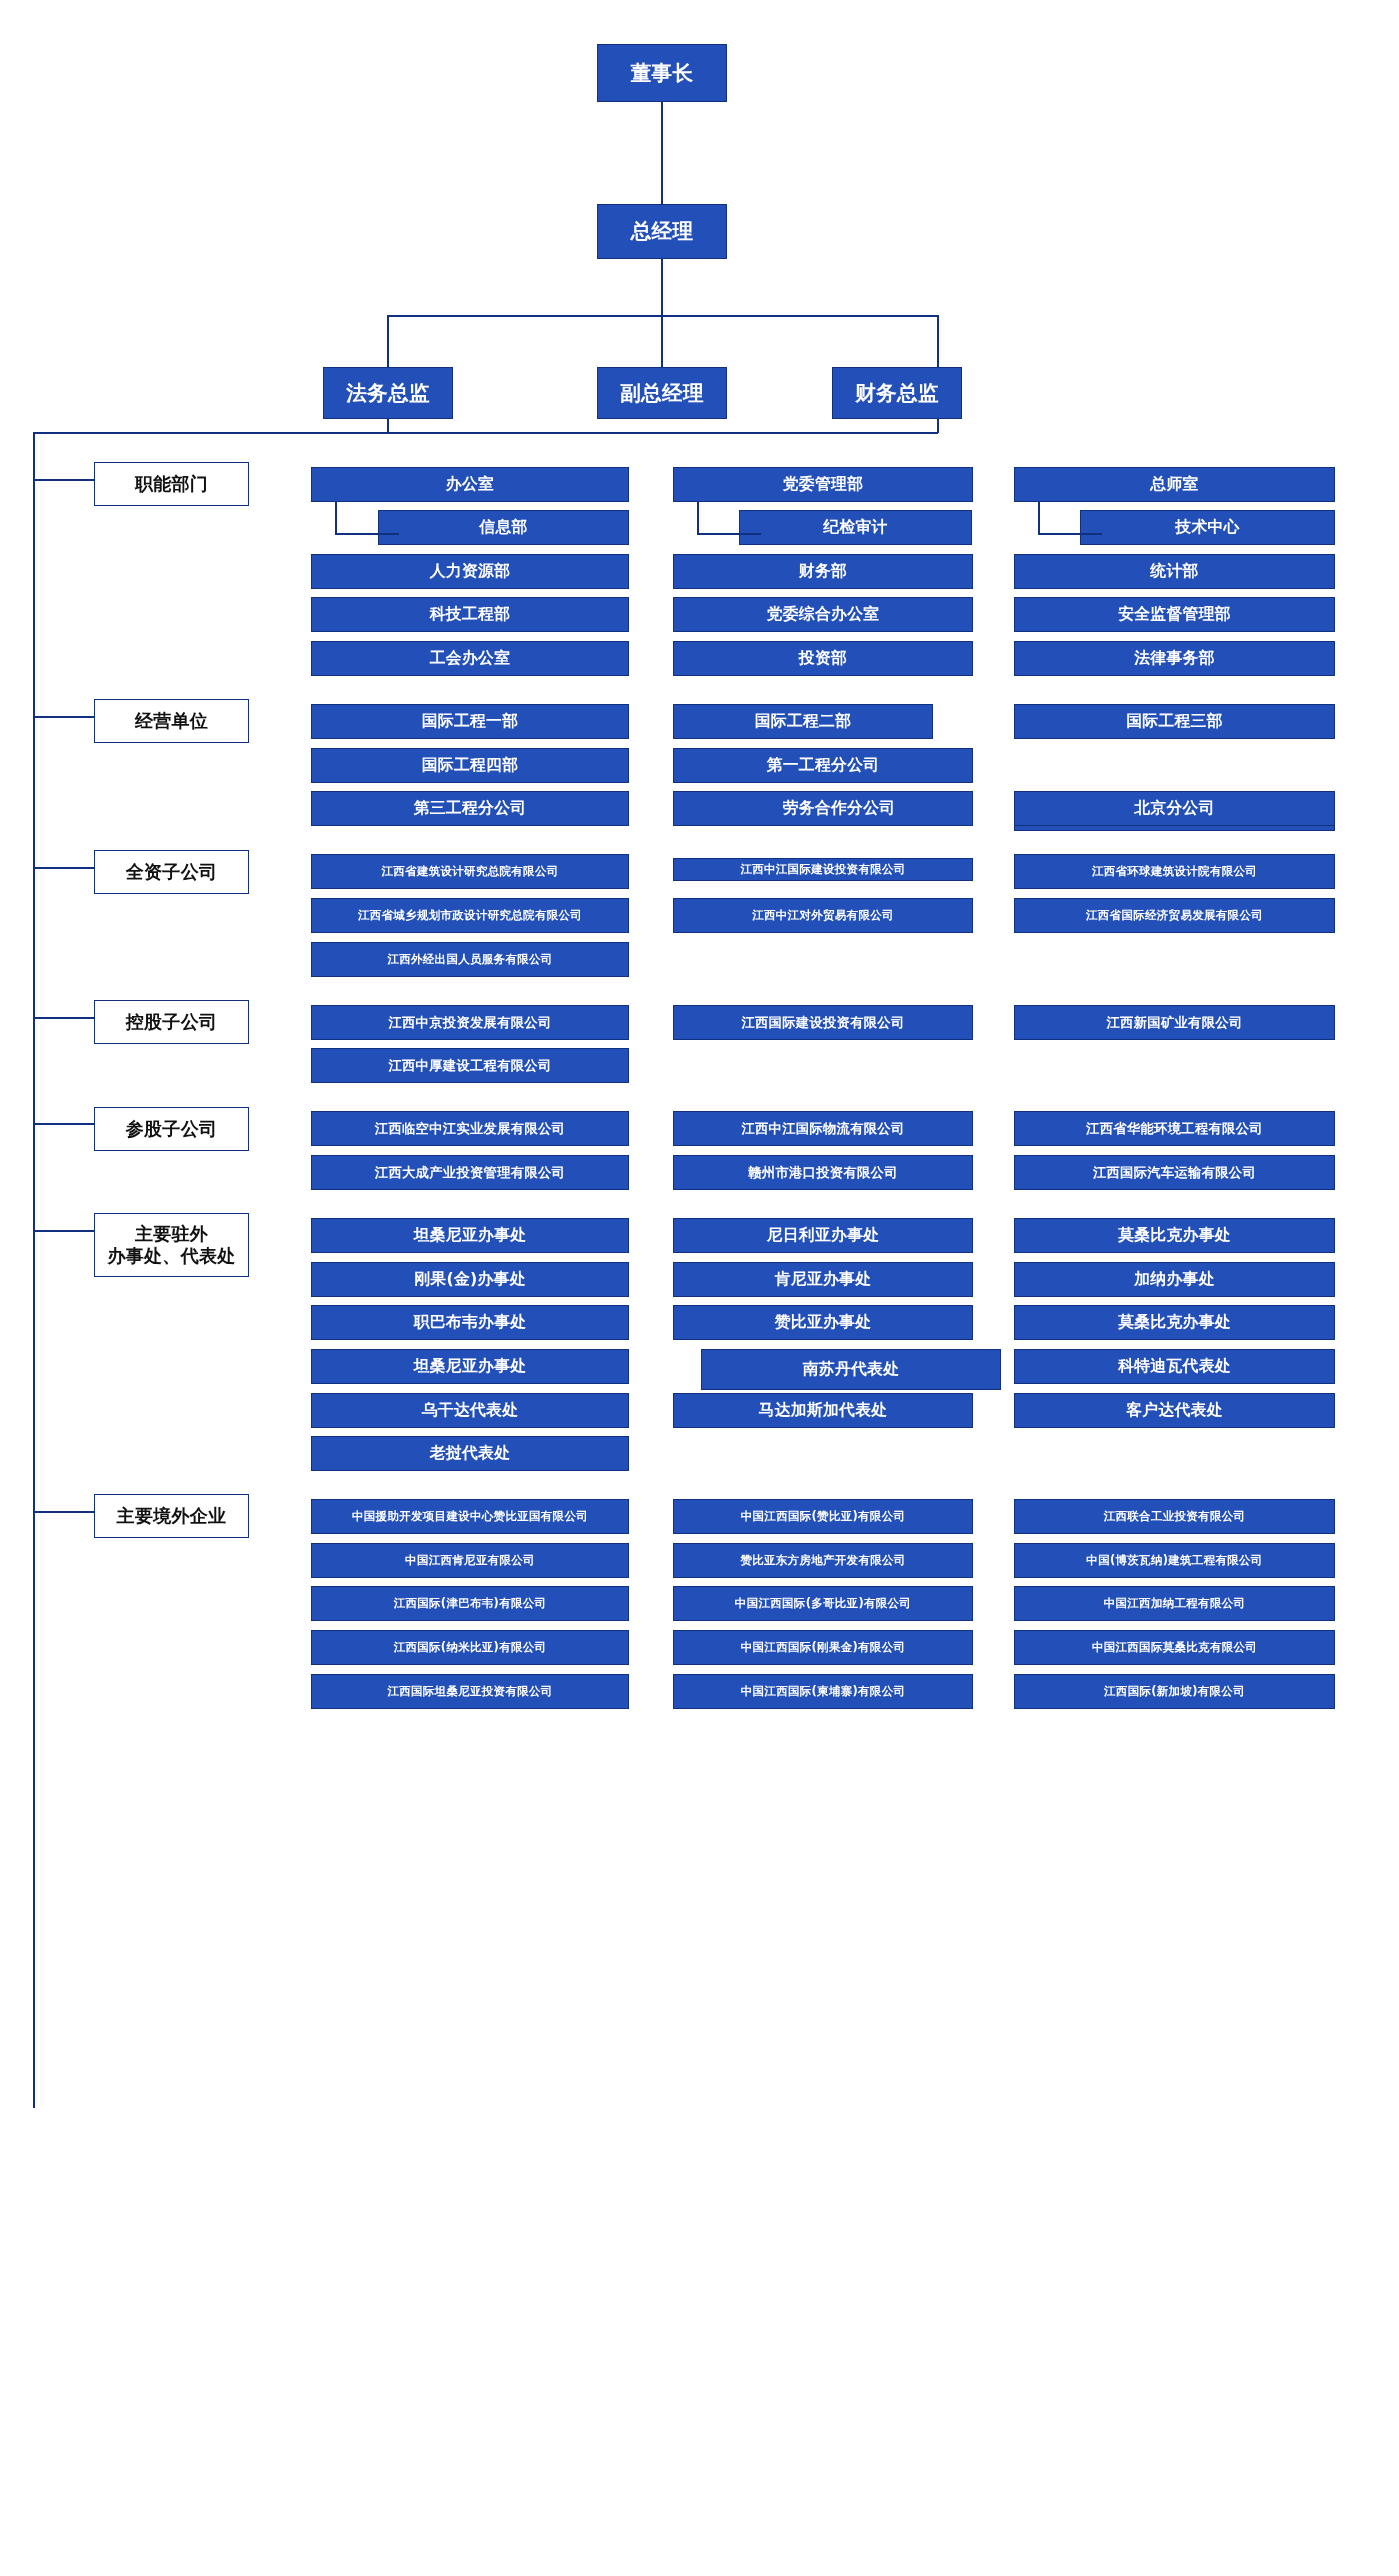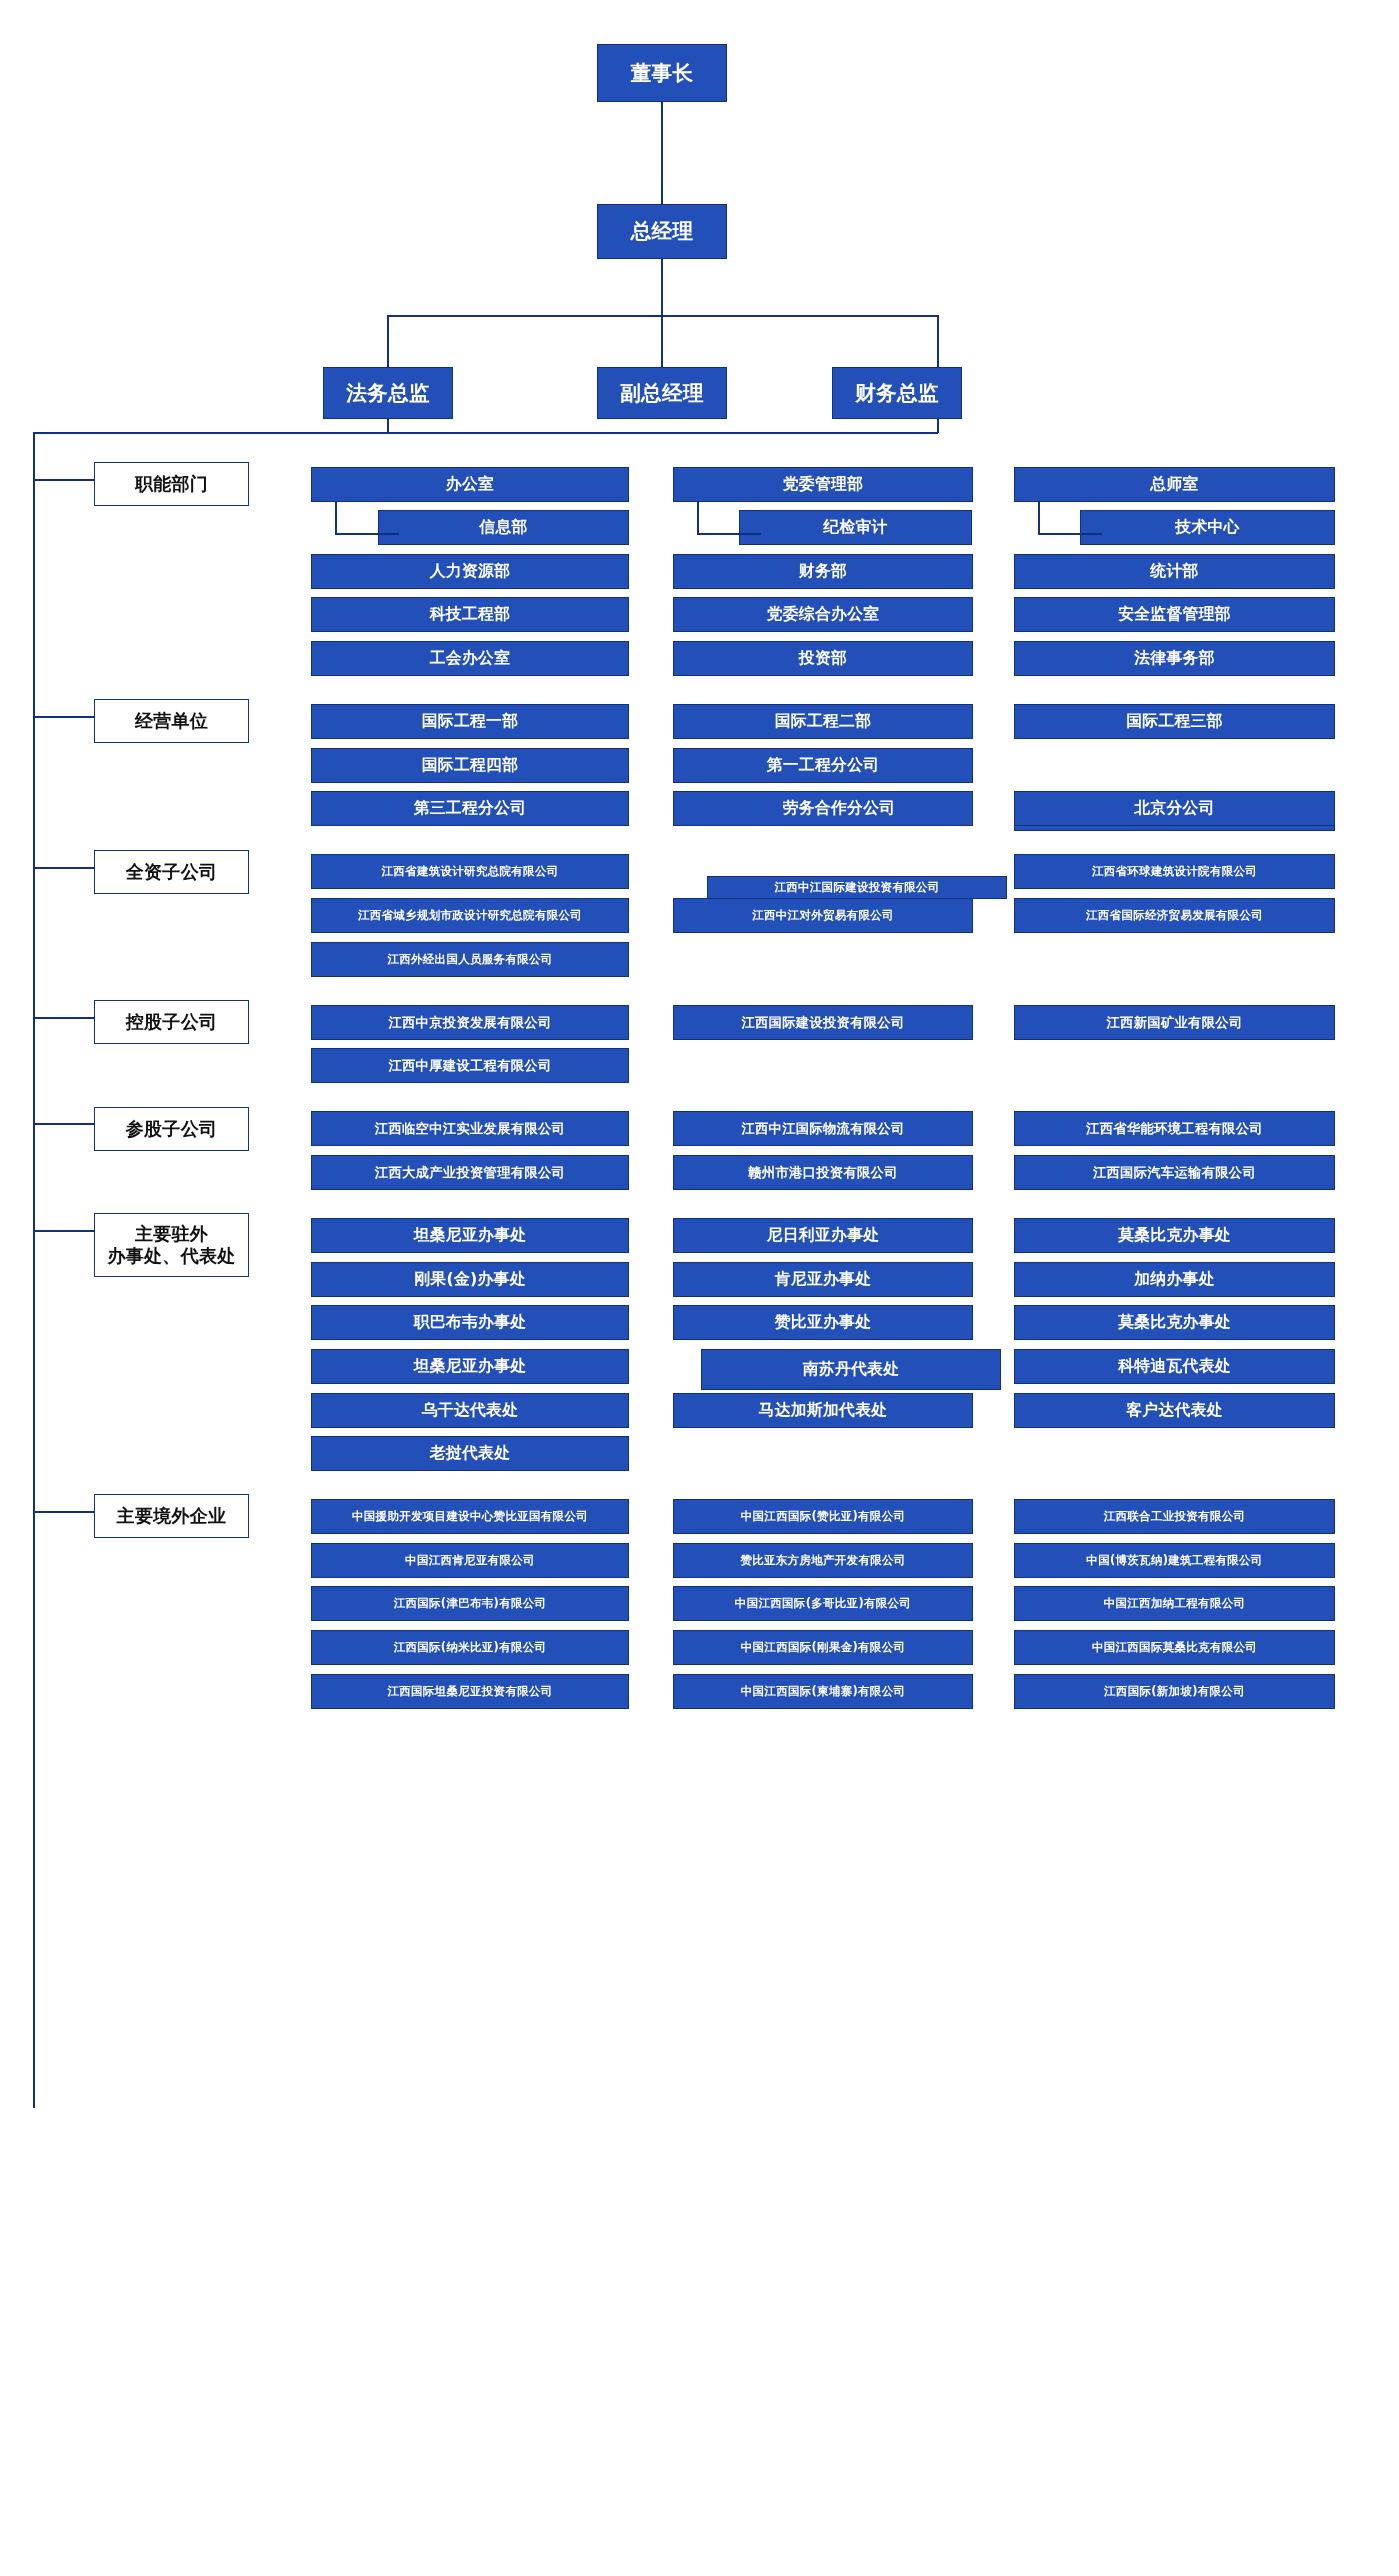--- a/index.html
+++ b/index.html
@@ -91,32 +91,32 @@
     <div class="node item" style="left: 1014px; top: 554px; width: 321px; height: 35px;">统计部</div>
     <div class="node item" style="left: 311px; top: 597px; width: 318px; height: 35px;">科技工程部</div>
     <div class="node item" style="left: 673px; top: 597px; width: 300px; height: 35px;">党委综合办公室</div>
     <div class="node item" style="left: 1014px; top: 597px; width: 321px; height: 35px;">安全监督管理部</div>
     <div class="node item" style="left: 311px; top: 641px; width: 318px; height: 35px;">工会办公室</div>
     <div class="node item" style="left: 673px; top: 641px; width: 300px; height: 35px;">投资部</div>
     <div class="node item" style="left: 1014px; top: 641px; width: 321px; height: 35px;">法律事务部</div>
     <div class="node cat" style="left: 94px; top: 699px; width: 155px; height: 44px;">经营单位</div>
     <div class="line h" style="left: 33px; top: 716px; width: 61px; height: 1.8px;"></div>
     <div class="node item" style="left: 311px; top: 704px; width: 318px; height: 35px;">国际工程一部</div>
-    <div class="node item" style="left: 673px; top: 704px; width: 300px; height: 35px; text-align: right;">国际工程二部</div>
+    <div class="node item" style="left: 673px; top: 704px; width: 260px; height: 35px; text-align: right;">国际工程二部</div>
     <div class="node item" style="left: 1014px; top: 704px; width: 321px; height: 35px;">国际工程三部</div>
     <div class="node item" style="left: 311px; top: 748px; width: 318px; height: 35px;">国际工程四部</div>
     <div class="node item" style="left: 673px; top: 748px; width: 300px; height: 35px;">第一工程分公司</div>
     <div class="node item" style="left: 1014px; top: 748px; width: 321px; height: 35px; margin-top: 48px;">第二工程分公司</div>
     <div class="node item" style="left: 311px; top: 791px; width: 318px; height: 35px;">第三工程分公司</div>
     <div class="node item" style="left: 673px; top: 791px; width: 300px; height: 35px; padding-left: 32px;">劳务合作分公司</div>
     <div class="node item" style="left: 1014px; top: 791px; width: 321px; height: 35px;">北京分公司</div>
     <div class="node cat" style="left: 94px; top: 850px; width: 155px; height: 44px;">全资子公司</div>
     <div class="line h" style="left: 33px; top: 867px; width: 61px; height: 1.8px;"></div>
     <div class="node xsmall" style="left: 311px; top: 854px; width: 318px; height: 35px;">江西省建筑设计研究总院有限公司</div>
-    <div class="node xsmall" style="left: 673px; top: 876px; width: 300px; height: 23px; margin-left: 34px;">江西中江国际建设投资有限公司</div>
+    <div class="node xsmall" style="left: 673px; top: 858px; width: 300px; height: 23px;">江西中江国际建设投资有限公司</div>
     <div class="node xsmall" style="left: 1014px; top: 854px; width: 321px; height: 35px;">江西省环球建筑设计院有限公司</div>
     <div class="node xsmall" style="left: 311px; top: 898px; width: 318px; height: 35px;">江西省城乡规划市政设计研究总院有限公司</div>
     <div class="node xsmall" style="left: 673px; top: 898px; width: 300px; height: 35px;">江西中江对外贸易有限公司</div>
     <div class="node xsmall" style="left: 1014px; top: 898px; width: 321px; height: 35px;">江西省国际经济贸易发展有限公司</div>
     <div class="node xsmall" style="left: 311px; top: 942px; width: 318px; height: 35px;">江西外经出国人员服务有限公司</div>
     <div class="node cat" style="left: 94px; top: 1000px; width: 155px; height: 44px;">控股子公司</div>
     <div class="line h" style="left: 33px; top: 1017px; width: 61px; height: 1.8px;"></div>
     <div class="node small" style="left: 311px; top: 1005px; width: 318px; height: 35px;">江西中京投资发展有限公司</div>
     <div class="node small" style="left: 673px; top: 1005px; width: 300px; height: 35px;">江西国际建设投资有限公司</div>
     <div class="node small" style="left: 1014px; top: 1005px; width: 321px; height: 35px;">江西新国矿业有限公司</div>

